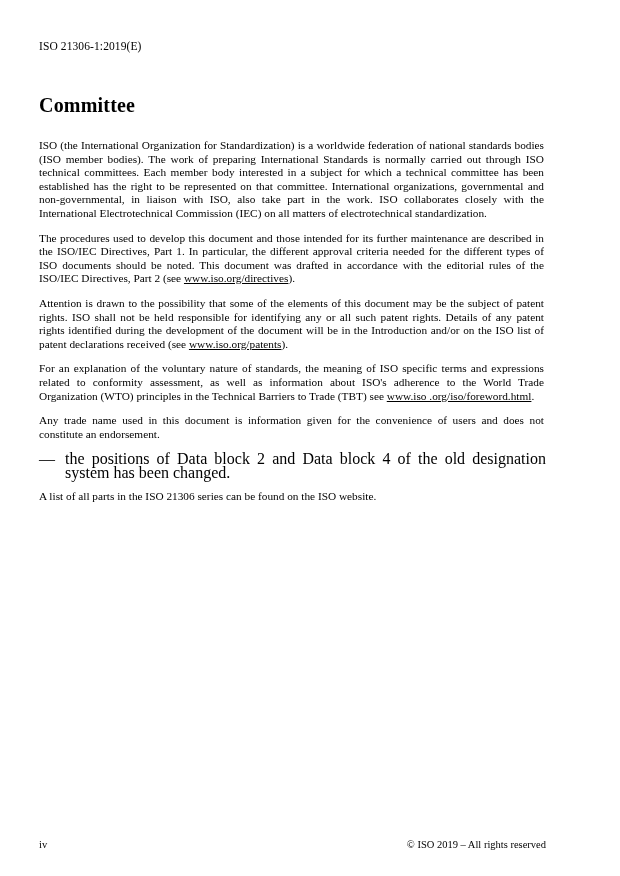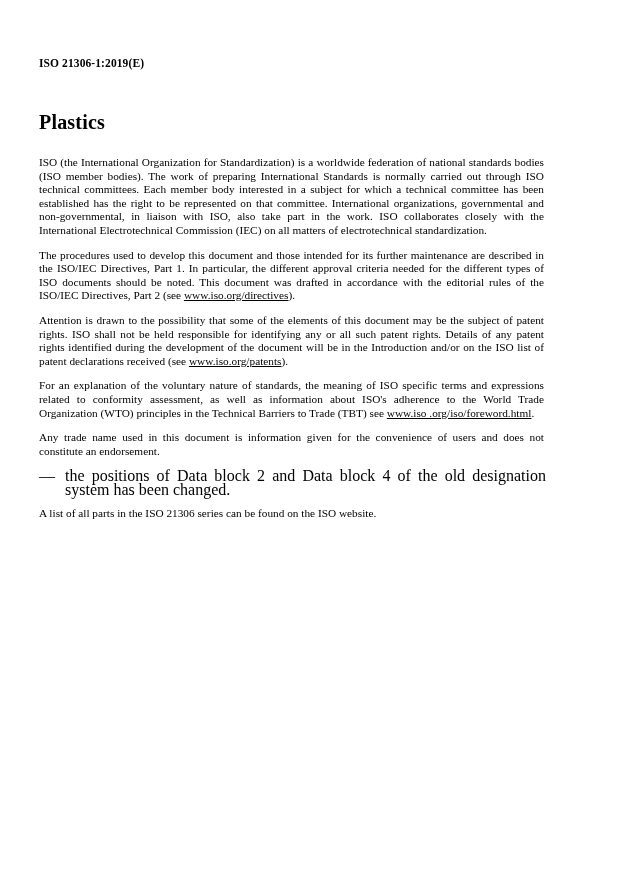--- a/index.html
+++ b/index.html
@@ -18,23 +18,23 @@
   .page {
     position: relative;
     width: 620px;
     height: 876px;
     box-sizing: border-box;
     padding: 38px 74px 0 39px;
   }
   .header-ref {
     font-family: "Liberation Serif", serif;
     font-size: 11.5px;
-    font-weight: bold;
+    font-weight: normal;
     letter-spacing: 0.1px;
-    margin: 17px 0 0 0;
+    margin: 0 0 0 0;
     padding-top: 2px;
   }
   .content {
     margin-top: 42px;
   }
   h1.title {
     font-family: "Liberation Serif", serif;
     font-size: 20px;
     font-weight: bold;
     margin: 0 0 22px 0;
@@ -92,35 +92,39 @@
 </style>
 </head>
 <body>
 
 <div class="page">
 
   <div class="header-ref">ISO 21306-1:2019(E)</div>
 
   <div class="content">
 
-    <h1 class="title">Plastics</h1>
+    <h1 class="title">Committee</h1>
 
     <p class="para">ISO (the International Organization for Standardization) is a worldwide federation of national standards bodies (ISO member bodies). The work of preparing International Standards is normally carried out through ISO technical committees. Each member body interested in a subject for which a technical committee has been established has the right to be represented on that committee. International organizations, governmental and non-governmental, in liaison with ISO, also take part in the work. ISO collaborates closely with the International Electrotechnical Commission (IEC) on all matters of electrotechnical standardization.</p>
 
     <p class="para"><span>The procedures used to develop this document and those intended for its further maintenance are described in the ISO/IEC Directives, Part 1. In particular, the different approval criteria needed for the different types of ISO documents should be noted. This document was drafted in accordance with the editorial rules of the ISO/IEC Directives, Part 2 (see </span><a class="link" href="#">www.iso.org/directives</a><span>).</span></p>
 
     <p class="para"><span>Attention is drawn to the possibility that some of the elements of this document may be the subject of patent rights. ISO shall not be held responsible for identifying any or all such patent rights. Details of any patent rights identified during the development of the document will be in the Introduction and/or on the ISO list of patent declarations received (see </span><a class="link" href="#">www.iso.org/patents</a><span>).</span></p>
 
     <p class="para"><span>For an explanation of the voluntary nature of standards, the meaning of ISO specific terms and expressions related to conformity assessment, as well as information about ISO's adherence to the World Trade Organization (WTO) principles in the Technical Barriers to Trade (TBT) see </span><a class="link" href="#">www.iso .org/iso/foreword.html</a><span>.</span></p>
 
     <p class="para">Any trade name used in this document is information given for the convenience of users and does not constitute an endorsement.</p>
 
 
 
     <div class="dash-item"><span class="dash">—</span><span>the positions of Data block 2 and Data block 4 of the old designation system has been changed.</span></div>
 
     <p class="para">A list of all parts in the ISO 21306 series can be found on the ISO website.</p>
 
 
   </div>
 
+  <div class="footer">
+    <span class="page-num">iv</span>
+    <span class="copyright">© ISO 2019 – All rights reserved</span>
+  </div>
 
 </div>
 
 </body></html>

